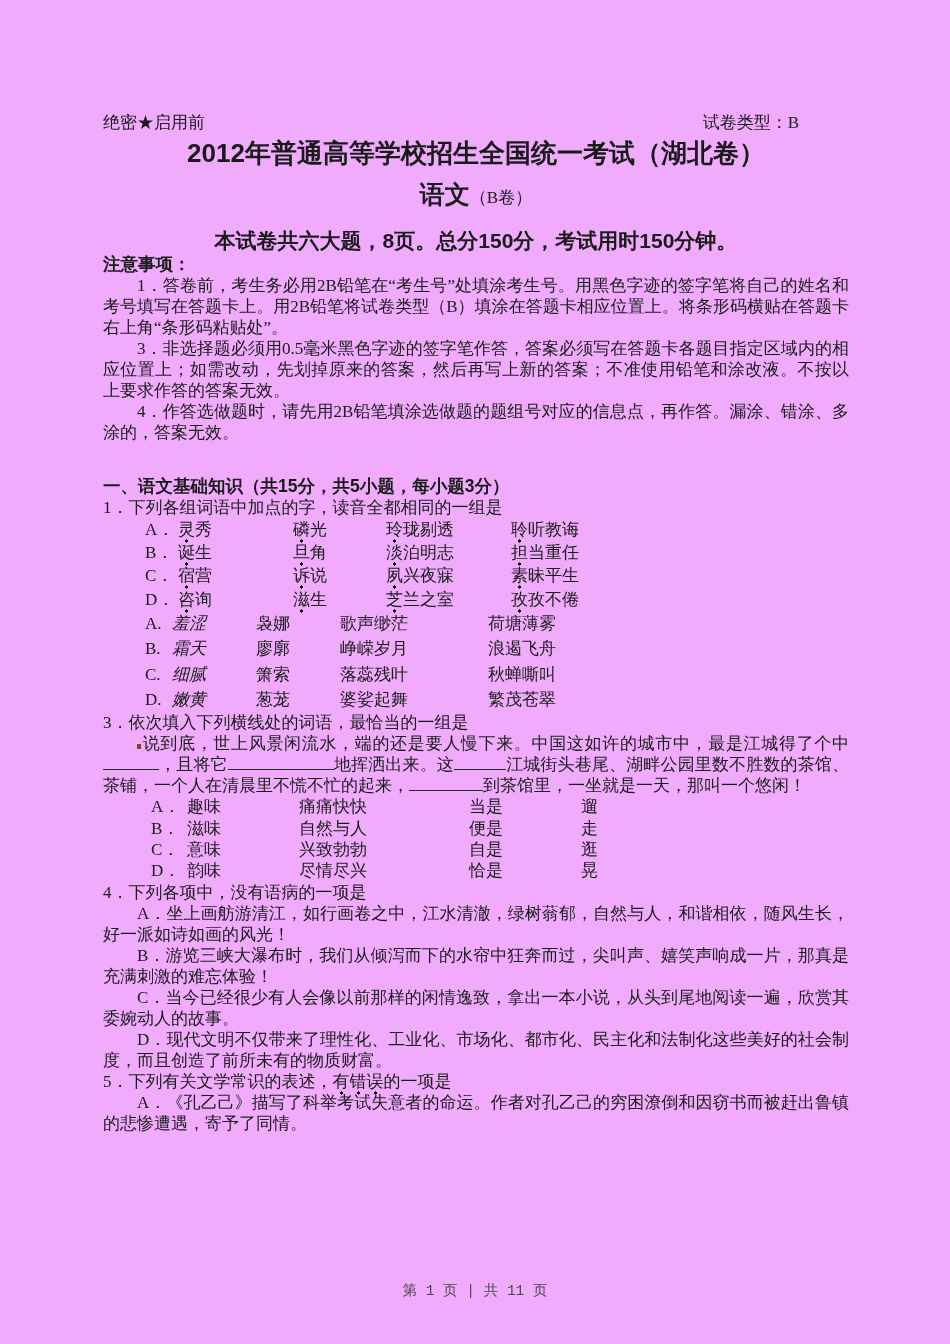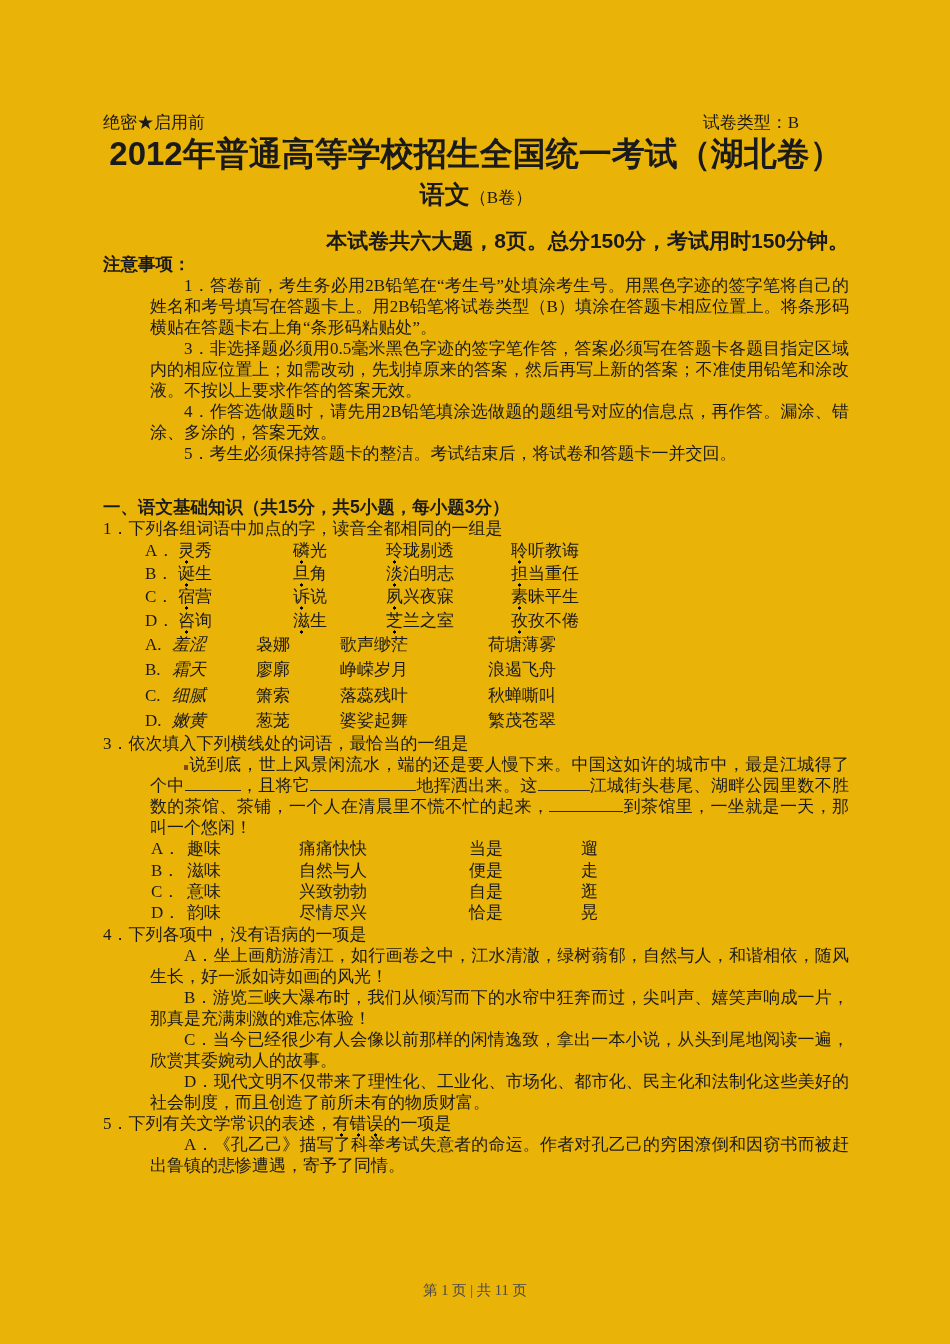--- a/index.html
+++ b/index.html
@@ -1,36 +1,36 @@
 <!DOCTYPE html>
 <html><head>
 <meta charset="utf-8">
 <style>
   html,body { margin:0; padding:0; background:#ffffff; }
   .page {
-    position:relative; width:950px; height:1344px; background:#eab308;
+    position:relative; width:950px; height:1344px; background:#f0abfc;
     font-family:"Liberation Serif", serif; color:#1a1a1a; overflow:hidden;
   }
   .content { position:absolute; left:103px; top:112px; width:746px; font-size:17px; line-height:21px; }
 
   .hdr-row { display:flex; justify-content:space-between; align-items:baseline; }
   .hdr-right { margin-right:50px; }
 
-  .title { text-align:center; font-family:"Liberation Sans", sans-serif; font-weight:700; font-size:33px; line-height:31px; margin-top:5px; }
+  .title { text-align:center; font-family:"Liberation Sans", sans-serif; font-weight:700; font-size:26px; line-height:31px; margin-top:5px; }
   .subject-line { text-align:center; margin-top:10px; line-height:30px; }
   .subject { font-family:"Liberation Sans", sans-serif; font-weight:700; font-size:25px; }
   .subject-note { font-size:17px; font-weight:400; }
-  .summary { text-align:right; font-family:"Liberation Sans", sans-serif; font-weight:700; font-size:21px; margin-top:15px; line-height:26px; }
+  .summary { text-align:center; font-family:"Liberation Sans", sans-serif; font-weight:700; font-size:21px; margin-top:15px; line-height:26px; }
 
   .bold-head { font-family:"Liberation Sans", sans-serif; font-weight:700; font-size:17.5px; }
   .notices-heading { }
   .section-heading { margin-top:33px; }
 
   p { margin:0; }
-  .para { text-indent:2em; text-align:justify;margin-left:47px; }
+  .para { text-indent:2em; text-align:justify; }
   .stem { text-indent:0; }
 
   
   .emph {
     padding-bottom:4px;
     background-image: radial-gradient(circle, #000 1.4px, rgba(0,0,0,0) 1.8px);
     background-size:1em 4px;
     background-repeat:repeat-x;
     background-position:left bottom;
   }
@@ -61,21 +61,21 @@
 
   
   .blank { display:inline-block; height:13px; border-bottom:1.2px solid #2a2a2a; }
   .b1 { width:56px; } .b2 { width:106px; } .b3 { width:52px; } .b4 { width:74px; }
 
   
   .mk { display:inline-block; width:4px; height:5px; background:#7d4a1e; margin-right:1px; }
 
   .footer {
     position:absolute; left:0; right:0; bottom:44px; text-align:center;
-    font-family:Liberation Serif, serif; font-size:14.5px; color:#4a4a4a;
+    font-family:Liberation Mono, monospace; font-size:14.5px; color:#4a4a4a;
   }
 </style>
 </head>
 <body>
 
 <div class="page">
   <div class="content">
 
     <div class="hdr-row">
       <span>绝密★启用前</span>
@@ -85,21 +85,20 @@
     <div class="title">2012年普通高等学校招生全国统一考试（湖北卷）</div>
     <div class="subject-line">
       <span class="subject">语文</span><span class="subject-note">（B卷）</span>
     </div>
     <div class="summary">本试卷共六大题，8页。总分150分，考试用时150分钟。</div>
 
     <div class="bold-head notices-heading">注意事项：</div>
     <p class="para">1．答卷前，考生务必用2B铅笔在“考生号”处填涂考生号。用黑色字迹的签字笔将自己的姓名和考号填写在答题卡上。用2B铅笔将试卷类型（B）填涂在答题卡相应位置上。将条形码横贴在答题卡右上角“条形码粘贴处”。</p>
     <p class="para">3．非选择题必须用0.5毫米黑色字迹的签字笔作答，答案必须写在答题卡各题目指定区域内的相应位置上；如需改动，先划掉原来的答案，然后再写上新的答案；不准使用铅笔和涂改液。不按以上要求作答的答案无效。</p>
     <p class="para">4．作答选做题时，请先用2B铅笔填涂选做题的题组号对应的信息点，再作答。漏涂、错涂、多涂的，答案无效。</p>
-    <p class="para">5．考生必须保持答题卡的整洁。考试结束后，将试卷和答题卡一并交回。</p>
 
     <div class="bold-head section-heading">一、语文基础知识（共15分，共5小题，每小题3分）</div>
 
     <p class="stem">1．下列各组词语中加点的字，读音全都相同的一组是</p>
     <div class="q1-row">
       <span class="lbl">A．</span>
       <span class="c1"><span class="emph">灵</span><span>秀</span></span>
       <span class="c2"><span class="emph">磷</span><span>光</span></span>
       <span class="c3"><span class="emph">玲</span><span>珑剔透</span></span>
       <span class="c4"><span class="emph">聆</span><span>听教诲</span></span>

